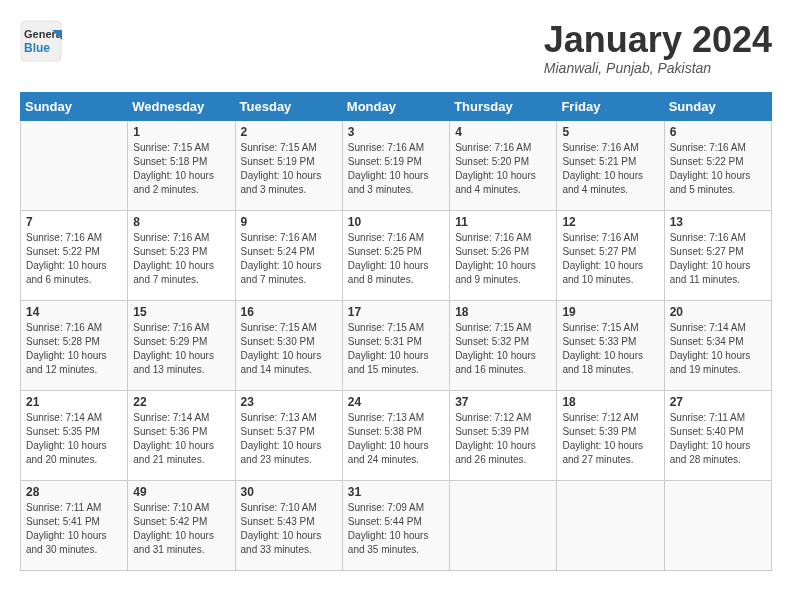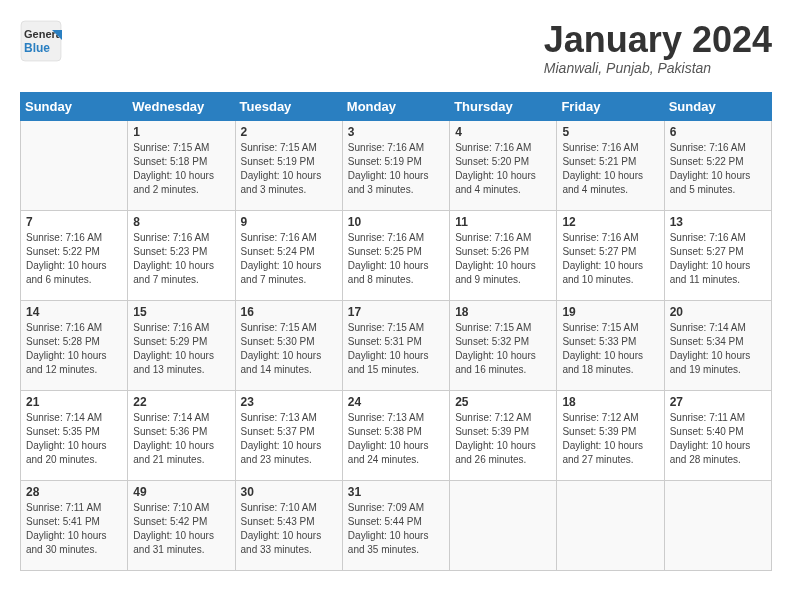--- a/index.html
+++ b/index.html
@@ -208,21 +208,21 @@
         </td>
         <td>
           <span class="day-number">23</span>
           <div class="day-info">Sunrise: 7:13 AM<br>Sunset: 5:37 PM<br>Daylight: 10 hours and 23 minutes.</div>
         </td>
         <td>
           <span class="day-number">24</span>
           <div class="day-info">Sunrise: 7:13 AM<br>Sunset: 5:38 PM<br>Daylight: 10 hours and 24 minutes.</div>
         </td>
         <td>
-          <span class="day-number">25</span>
+          <span class="day-number">37</span>
           <div class="day-info">Sunrise: 7:12 AM<br>Sunset: 5:39 PM<br>Daylight: 10 hours and 26 minutes.</div>
         </td>
         <td>
           <span class="day-number">18</span>
           <div class="day-info">Sunrise: 7:12 AM<br>Sunset: 5:39 PM<br>Daylight: 10 hours and 27 minutes.</div>
         </td>
         <td>
           <span class="day-number">27</span>
           <div class="day-info">Sunrise: 7:11 AM<br>Sunset: 5:40 PM<br>Daylight: 10 hours and 28 minutes.</div>
         </td>

